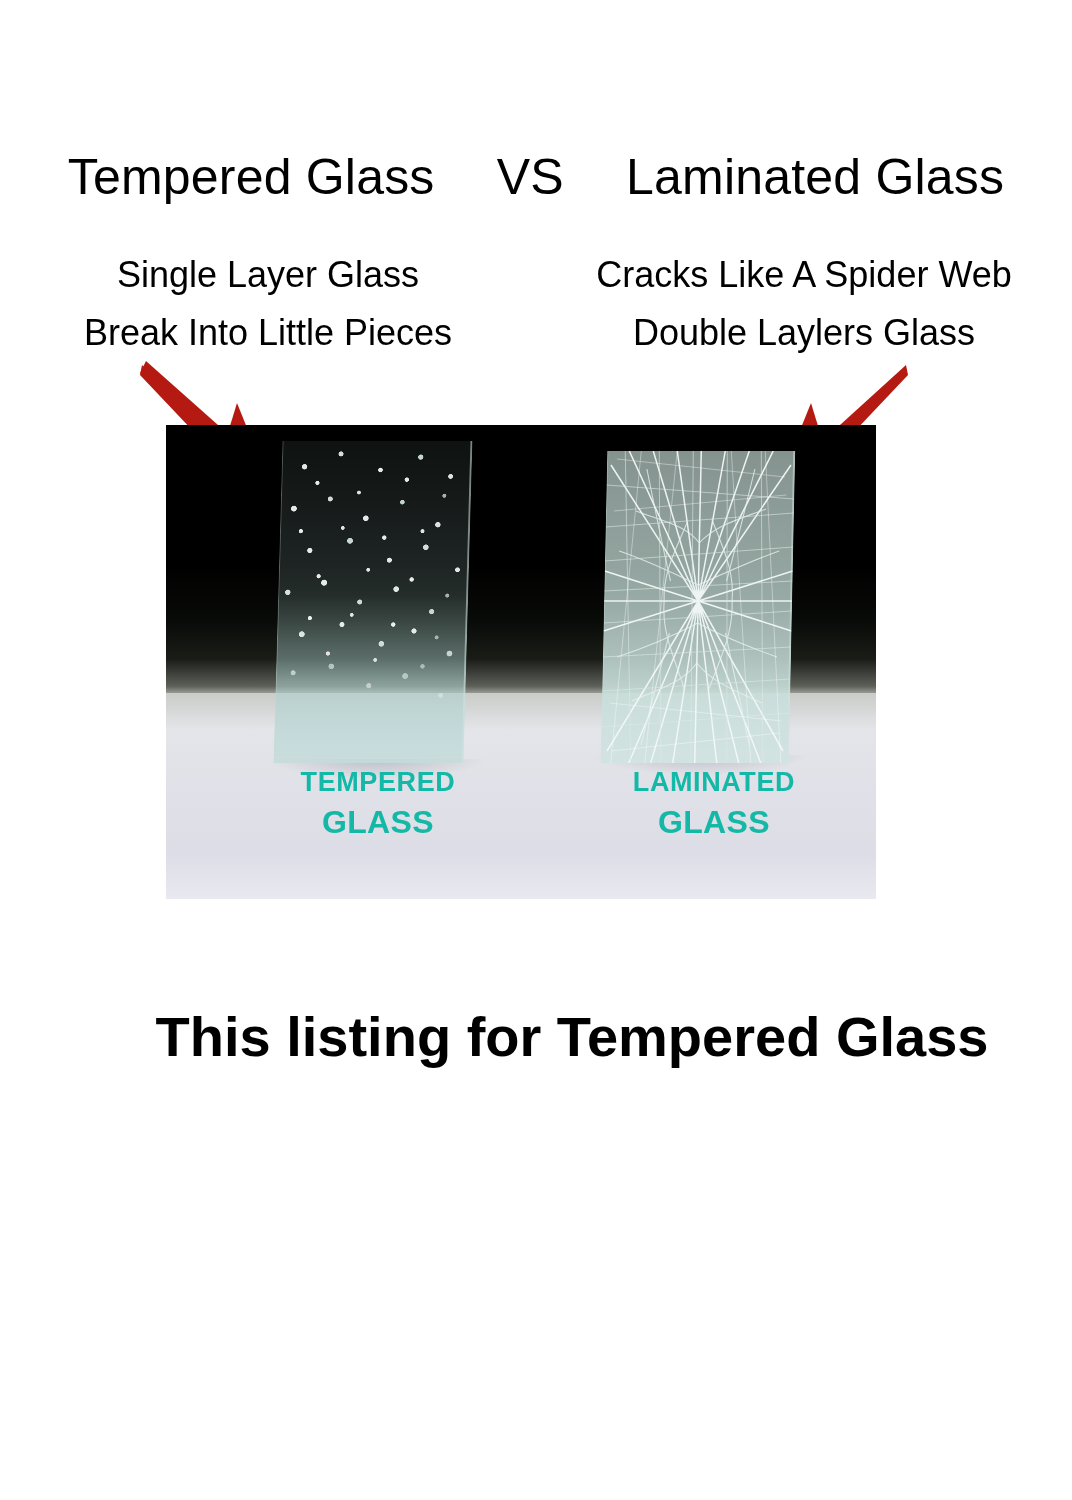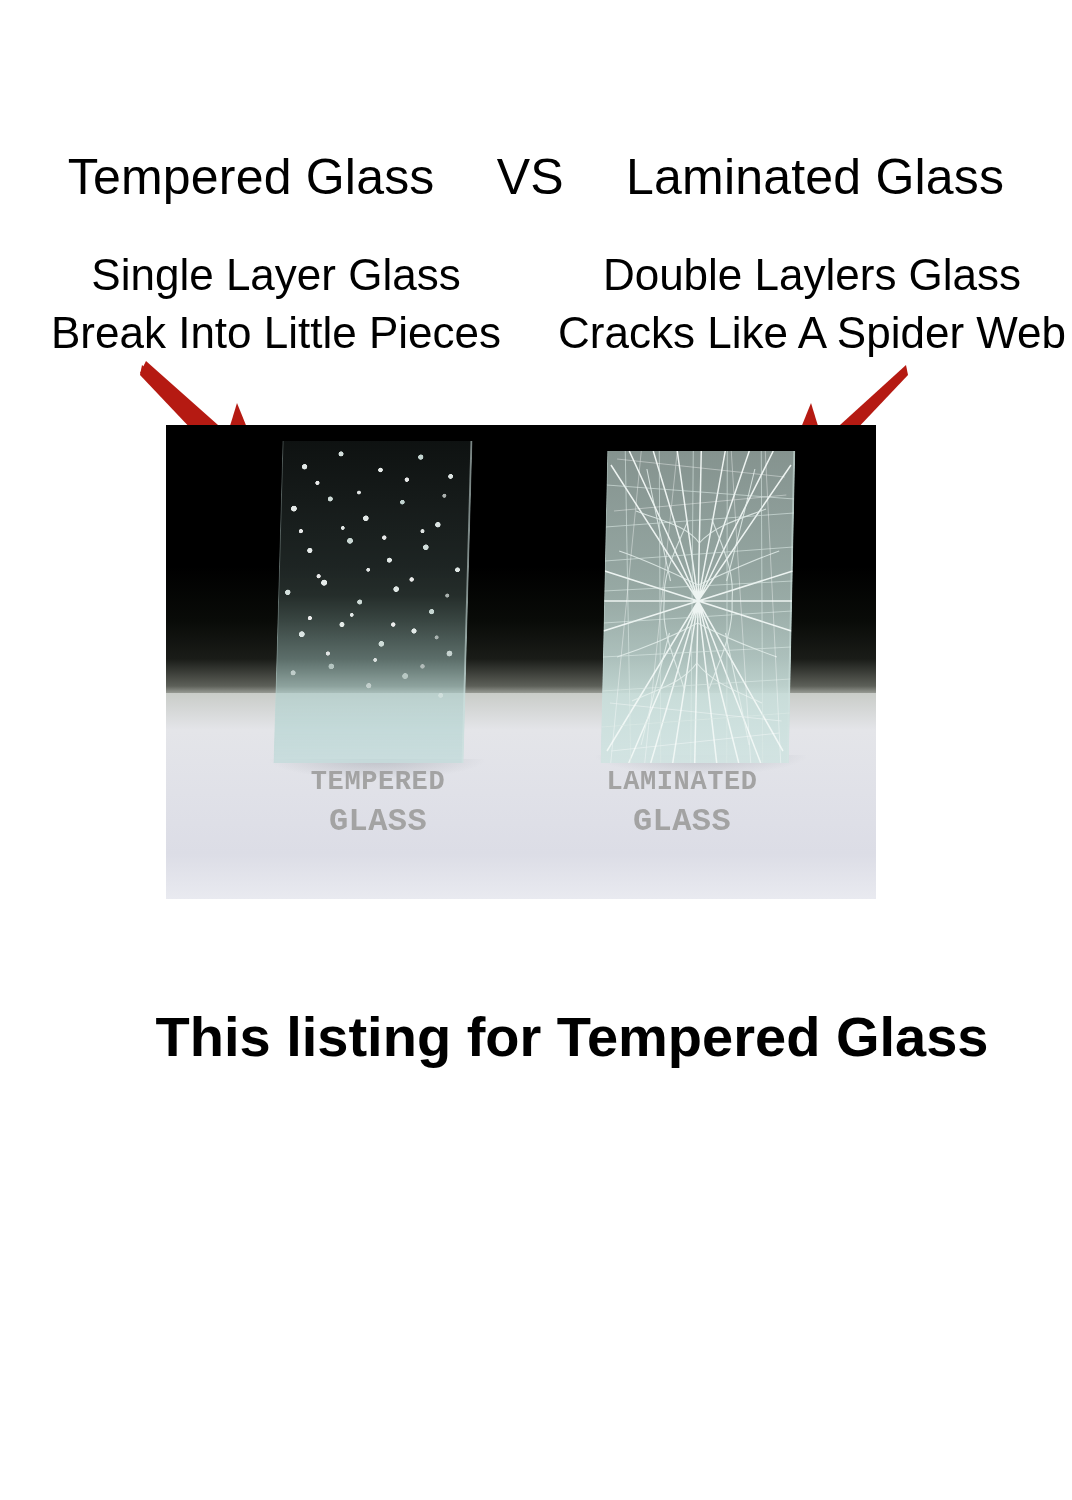--- a/index.html
+++ b/index.html
@@ -45,25 +45,24 @@
     position: absolute;
     left: 0;
     top: 246px;
     width: 1072px;
     height: 120px;
   }
   .cap-col {
     position: absolute;
     top: 0;
     text-align: center;
-    font-size: 44px;
+    font-size: 36px;
     line-height: 58px;
     font-weight: 400;
     white-space: nowrap;
-    padding-left: 8px;
   }
   .cap-left  { left: 0px;   width: 536px; }
   .cap-right { left: 536px; width: 536px; }
   .cap-line { display: block; }
 
   
   .arrow {
     position: absolute;
     pointer-events: none;
   }
@@ -207,25 +206,25 @@
     position: absolute;
     height: 20px;
     background: radial-gradient(ellipse at 50% 0%, rgba(120,125,135,0.35) 0%, rgba(120,125,135,0) 72%);
   }
   .photo-shadow-l { left: 104px; top: 334px; width: 214px; }
   .photo-shadow-r { left: 430px; top: 330px; width: 210px; }
 
   .glass-caption {
     position: absolute;
     text-align: center;
-    color: #a3a3a3;
-    font-family: Liberation Mono, monospace;
+    color: #14b8a6;
+    font-family: Liberation Sans, sans-serif;
   }
   .gc-left  { left: 52px;  top: 342px; width: 320px; }
-  .gc-right { left: 356px; top: 342px; width: 320px; }
+  .gc-right { left: 388px; top: 342px; width: 320px; }
   .gc-top {
     display: block;
     font-size: 27px;
     line-height: 30px;
     font-weight: 700;
     letter-spacing: 0.6px;
   }
   .gc-bot {
     display: block;
     font-size: 32px;
@@ -261,22 +260,22 @@
     <span class="gap-b"></span>
     <span class="seg">Laminated Glass</span>
   </div>
 
   <div class="captions">
     <div class="cap-col cap-left">
       <span class="cap-line">Single Layer Glass</span>
       <span class="cap-line">Break Into Little Pieces</span>
     </div>
     <div class="cap-col cap-right">
+      <span class="cap-line">Cracks Like A Spider Web</span>
       <span class="cap-line">Double Laylers Glass</span>
-      <span class="cap-line">Cracks Like A Spider Web</span>
     </div>
   </div>
 
   <svg class="arrow arrow-left" viewBox="0 0 140 110">
     <path d="M6 6 L96 86 L95 60 L118 98 L64 92 L86 85 L0 18 Z" fill="#B51A12"></path>
     <path d="M2 10 L90 90 L72 96 L0 20 Z" fill="#B51A12"></path>
     <path d="M118 100 L60 93 L92 80 Z" fill="#B51A12"></path>
     <path d="M118 100 L97 48 L86 84 Z" fill="#B51A12"></path>
   </svg>
 

